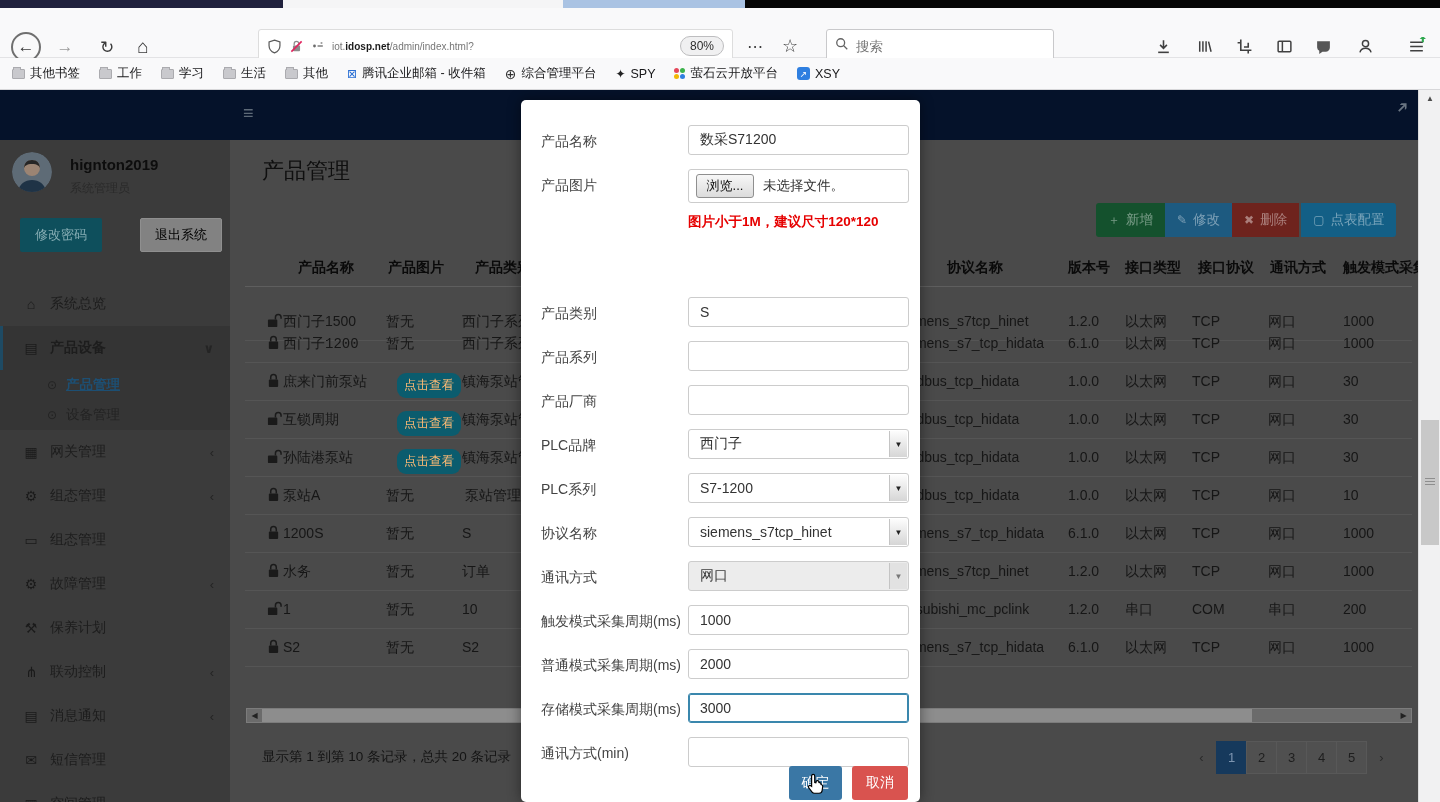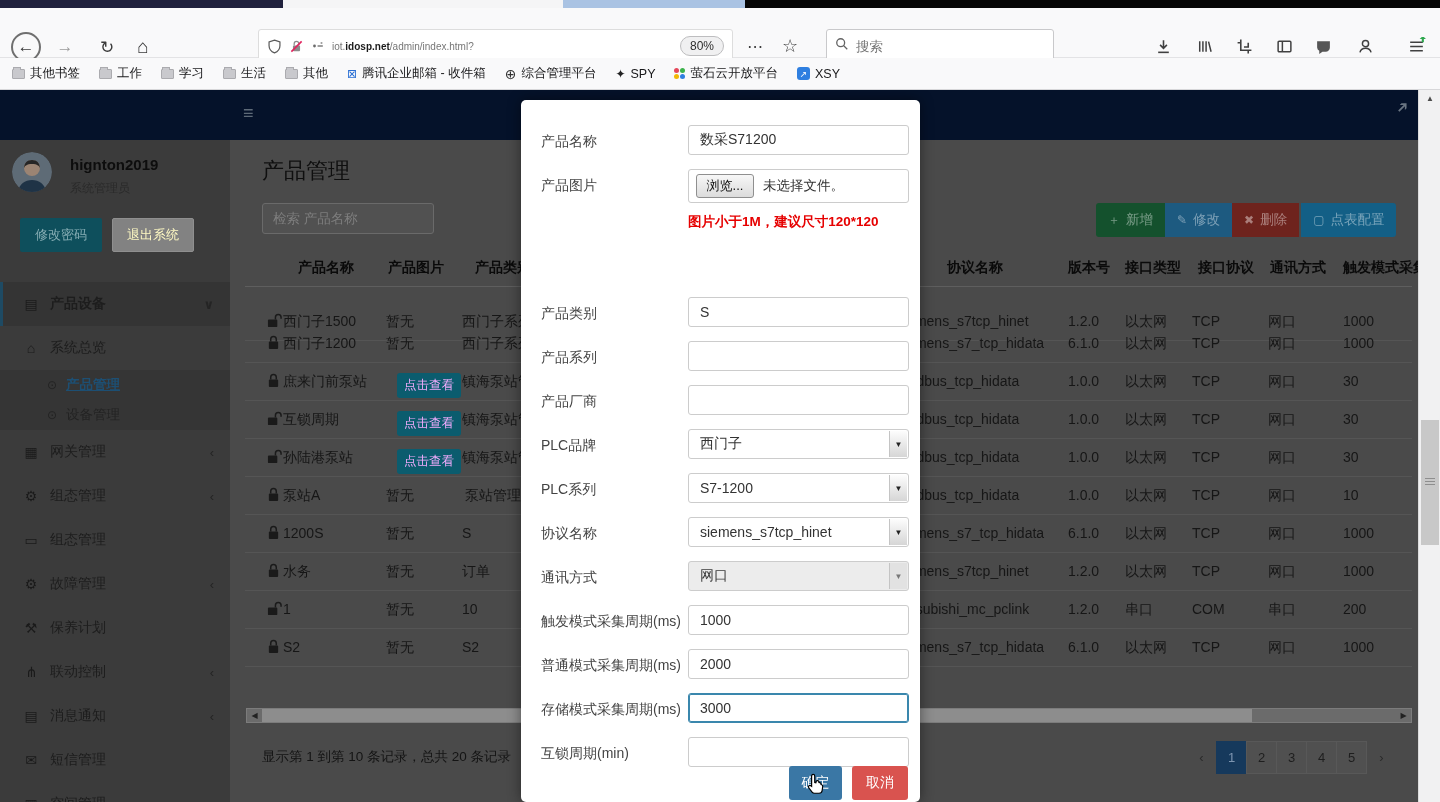--- a/index.html
+++ b/index.html
@@ -43,21 +43,21 @@
   .hamb{position:absolute;left:243px;top:13px;font-size:18px;color:#5e6a78}
   .hdr-partial{position:absolute;left:1396px;top:8px;color:#6a7582;font-size:15px;transform:rotate(-45deg)}
 
   
   .sidebar{position:absolute;left:0;top:50px;width:230px;height:662px;background:#3b3b3b;overflow:hidden}
   .avatar{position:absolute;left:12px;top:12px;width:40px;height:40px;border-radius:50%;overflow:hidden}
   .uname{position:absolute;left:70px;top:16px;font-size:15px;font-weight:bold;color:#0d0d0d}
   .urole{position:absolute;left:70px;top:40px;font-size:12px;color:#2a2a2a}
   .sbtn{position:absolute;top:78px;height:34px;width:82px;font-size:13px;display:flex;align-items:center;justify-content:center;border-radius:2px}
   .sbtn.pwd{left:20px;background:#0e4f5c;color:#86adb4}
-  .sbtn.out{left:112px;background:#828282;color:#fef9c3;border:1px solid #8f8f8f}
+  .sbtn.out{left:140px;background:#828282;color:#000000;border:1px solid #8f8f8f}
   .menu{position:absolute;left:0;top:142px;width:230px}
   .mitem{position:relative;height:44px;display:flex;align-items:center;color:#1d1d1d;font-size:14px}
   .mitem .mic{width:22px;margin-left:20px;font-size:14px;text-align:center;color:#1a1a1a}
   .mitem .mlabel{margin-left:8px}
   .mitem .chev{position:absolute;right:16px;font-size:13px;color:#242424}
   .mitem.active{background:#343434;border-left:3px solid #1e4a63;font-weight:bold}
   .mitem.active .mic{margin-left:17px}
   .submenu{background:#353535}
   .sitem{position:relative;height:30px;display:flex;align-items:center;font-size:13.5px;color:#232323}
   .sitem .mic{width:16px;margin-left:44px;font-size:12px;text-align:center}
@@ -74,22 +74,22 @@
   .bbtn{height:34px;display:flex;align-items:center;gap:6px;padding:0 12px;font-size:13.5px;color:rgba(255,255,255,0.42);white-space:nowrap}
   .bbtn .bi{font-size:12px}
   .bbtn.green{background:#14512d;border-radius:3px 0 0 3px}
   .bbtn.blue{background:#1d5a80}
   .bbtn.red{background:#6e231d}
   .bbtn.teal{background:#135f86;border-radius:0 3px 3px 0;margin-left:2px}
   .thead{position:absolute;left:15px;top:110px;width:1167px;height:37px;border-bottom:1px solid #5e5e5e;font-weight:bold;color:#0a0a0a;font-size:14px}
   .thead span{position:absolute;top:9px;white-space:nowrap}
   .trow{position:absolute;left:15px;width:1167px;height:38px;border-bottom:1px solid #555;font-size:14px;color:#161616}
   .trow span{position:absolute;top:10px;white-space:nowrap}
-  .viewbtn{position:absolute;left:152px;top:6px;width:64px;height:25px;background:#0b5c6e;color:#f0abfc;font-size:12.5px;
-    display:flex;align-items:center;justify-content:center;border-radius:3px}
+  .viewbtn{position:absolute;left:152px;top:6px;width:64px;height:25px;background:#0b5c6e;color:#fdba74;font-size:12.5px;
+    display:flex;align-items:center;justify-content:center;border-radius:9px}
   .lockic{position:absolute;left:22px;top:11px}
   .hscroll{position:absolute;left:16px;top:568px;width:1166px;height:15px;background:#6b6b6b;border:1px solid #7c7c7c;display:flex;align-items:center}
   .hsbtn{width:15px;height:13px;display:flex;align-items:center;justify-content:center;font-size:8px;color:#222}
   .hsthumb{height:13px;background:#8d8d8d;width:990px}
   .summary{position:absolute;left:32px;top:608px;font-size:13.5px;color:#141414}
   .pager{position:absolute;top:600px;height:34px;display:flex;align-items:center}
   .pg{width:31px;height:33px;display:flex;align-items:center;justify-content:center;font-size:13px;color:#1e1e1e;background:#505050;border:1px solid #585858;margin-left:-1px}
   .pg.nav{background:transparent;border-color:transparent;color:#2a2a2a}
   .pg.active{background:#16395c;color:#7e95b0;border-color:#16395c}
 
@@ -280,28 +280,28 @@
             <circle cx="20" cy="16" r="8" fill="#9b8473"></circle>
             <path d="M20 12c-5 0-8 2-8 5 0-6 3-9 8-9s8 3 8 9c0-3-3-5-8-5z" fill="#262626"></path>
             <path d="M6 40c1-8 7-12 14-12s13 4 14 12z" fill="#1f3346"></path>
           </svg>
       </div>
       <div class="uname">hignton2019</div>
       <div class="urole">系统管理员</div>
       <div class="sbtn pwd">修改密码</div>
       <div class="sbtn out">退出系统</div>
       <div class="menu" id="menu">
+          <div class="mitem">
+            <span class="mic">⌂</span>
+            <span class="mlabel">系统总览</span>
+          </div>
           <div class="mitem active">
             <span class="mic">▤</span>
             <span class="mlabel">产品设备</span>
             <span class="chev">∨</span>
-          </div>
-          <div class="mitem">
-            <span class="mic">⌂</span>
-            <span class="mlabel">系统总览</span>
           </div>
           <div class="submenu">
             <div class="sitem active">
               <span class="mic">⊙</span>
               <span class="mlabel">产品管理</span>
             </div>
             <div class="sitem">
               <span class="mic">⊙</span>
               <span class="mlabel">设备管理</span>
             </div>
@@ -345,21 +345,20 @@
           </div>
           <div class="mitem">
             <span class="mic">▦</span>
             <span class="mlabel">空间管理</span>
           </div>
         </div>
     </div>
 
     <div class="content">
       <div class="pagetitle">产品管理</div>
-      <input class="csearch" placeholder="检索 产品名称" style="">
       <div class="btnrow" style="left:866px" id="btnrow">
           <div class="bbtn green">
             <span class="bi">＋</span>
             <span>新增</span>
           </div>
           <div class="bbtn blue">
             <span class="bi">✎</span>
             <span>修改</span>
           </div>
           <div class="bbtn red">
@@ -396,21 +395,21 @@
             <span style="left: 880px;">以太网</span>
             <span style="left: 947px;">TCP</span>
             <span style="left: 1023px;">网口</span>
             <span style="left: 1098px;">1000</span>
           </div>
           <div class="trow" style="top: 185px;">
             <span class="lockic"><svg width="13" height="15" viewBox="0 0 14 16">
                 <rect x="2" y="7" width="10" height="8" rx="1" fill="#1a1a1a"></rect>
                 <path d="M4 7V4.6a3 3 0 016 0V7" fill="none" stroke="#1a1a1a" stroke-width="1.6"></path>
               </svg></span>
-            <span style="left: 38px;">西门子1200</span>
+            <span style="left: 38px; font-family: Liberation Mono, monospace;">西门子1200</span>
             <span style="left: 141px;">暂无</span>
             <span style="left: 217px;">西门子系列</span>
             <span style="left: 652px;">siemens_s7_tcp_hidata</span>
             <span style="left: 823px;">6.1.0</span>
             <span style="left: 880px;">以太网</span>
             <span style="left: 947px;">TCP</span>
             <span style="left: 1023px;">网口</span>
             <span style="left: 1098px;">1000</span>
           </div>
           <div class="trow" style="top: 223px;">
@@ -612,21 +611,21 @@
           </div>
           <div class="mrow" style="top: 549px;">
             <div class="mlab">普通模式采集周期(ms)</div>
             <input class="minput" value="2000" style="">
           </div>
           <div class="mrow" style="top: 593px;">
             <div class="mlab">存储模式采集周期(ms)</div>
             <input class="minput focused" value="3000" style="">
           </div>
           <div class="mrow" style="top: 637px;">
-            <div class="mlab">互锁周期(min)</div>
+            <div class="mlab">通讯方式(min)</div>
             <input class="minput" style="">
           </div>
         </div>
       <div class="mbtn ok">确定</div>
       <div class="mbtn cancel">取消</div>
       <div class="cursor">
         <svg width="22" height="26" viewBox="0 0 24 26">
             <path d="M10 1.5c1.1 0 1.7.8 1.7 1.9v7l1.2.2.3-1.1c.2-.9 1-1.4 1.9-1.2.7.2 1.2.8 1.2 1.6v.3l.9.2c.8.2 1.4.9 1.4 1.8v.3l.8.3c.7.3 1.1 1 1 1.8l-.6 4.4c-.2 1.7-1.7 3-3.4 3h-5c-1 0-2-.5-2.6-1.3L5.2 16c-.5-.6-.4-1.6.2-2.1.6-.5 1.4-.5 2-.1l.9.7V3.4c0-1.1.6-1.9 1.7-1.9z" fill="#fff" stroke="#000" stroke-width="1.3"></path>
           </svg>
       </div>

